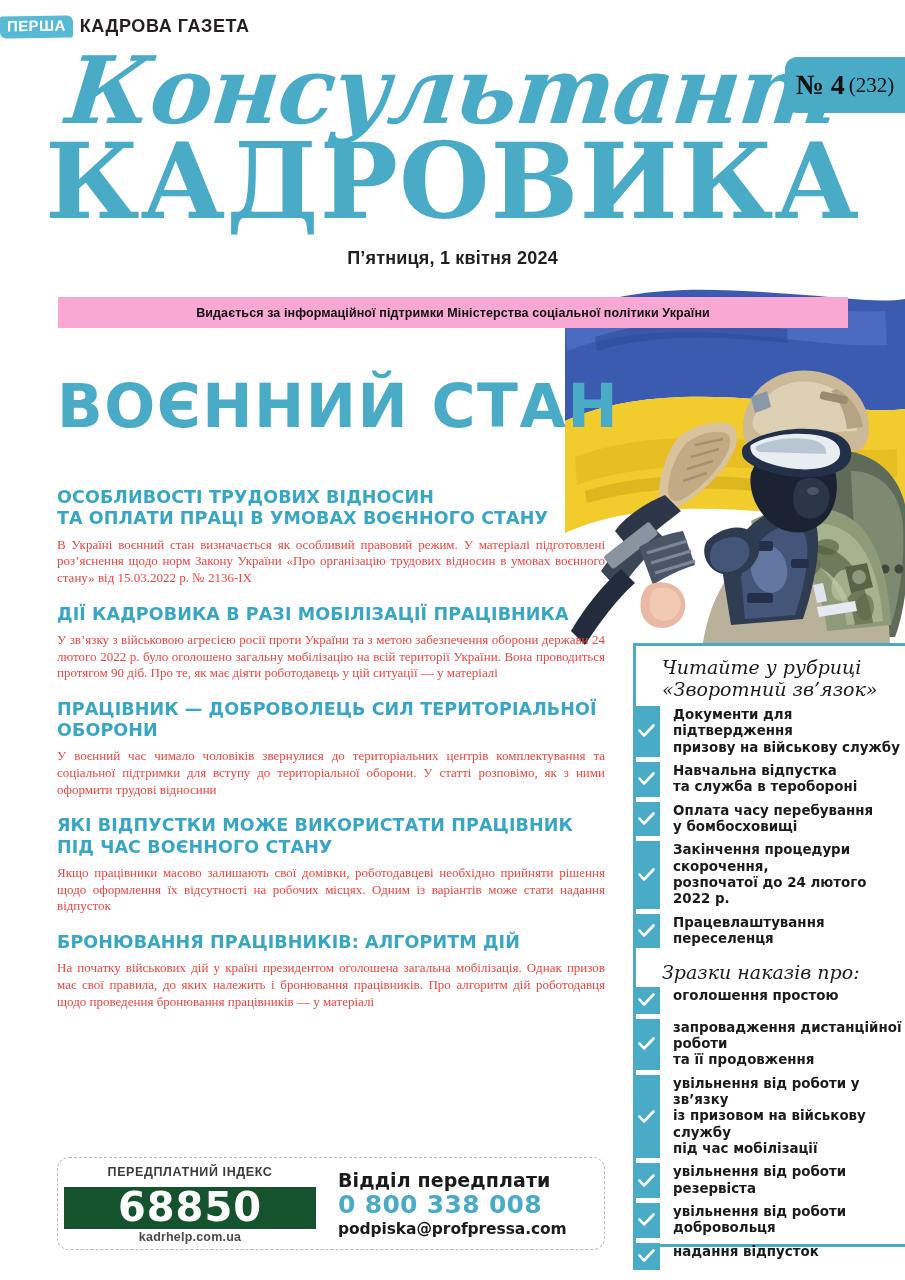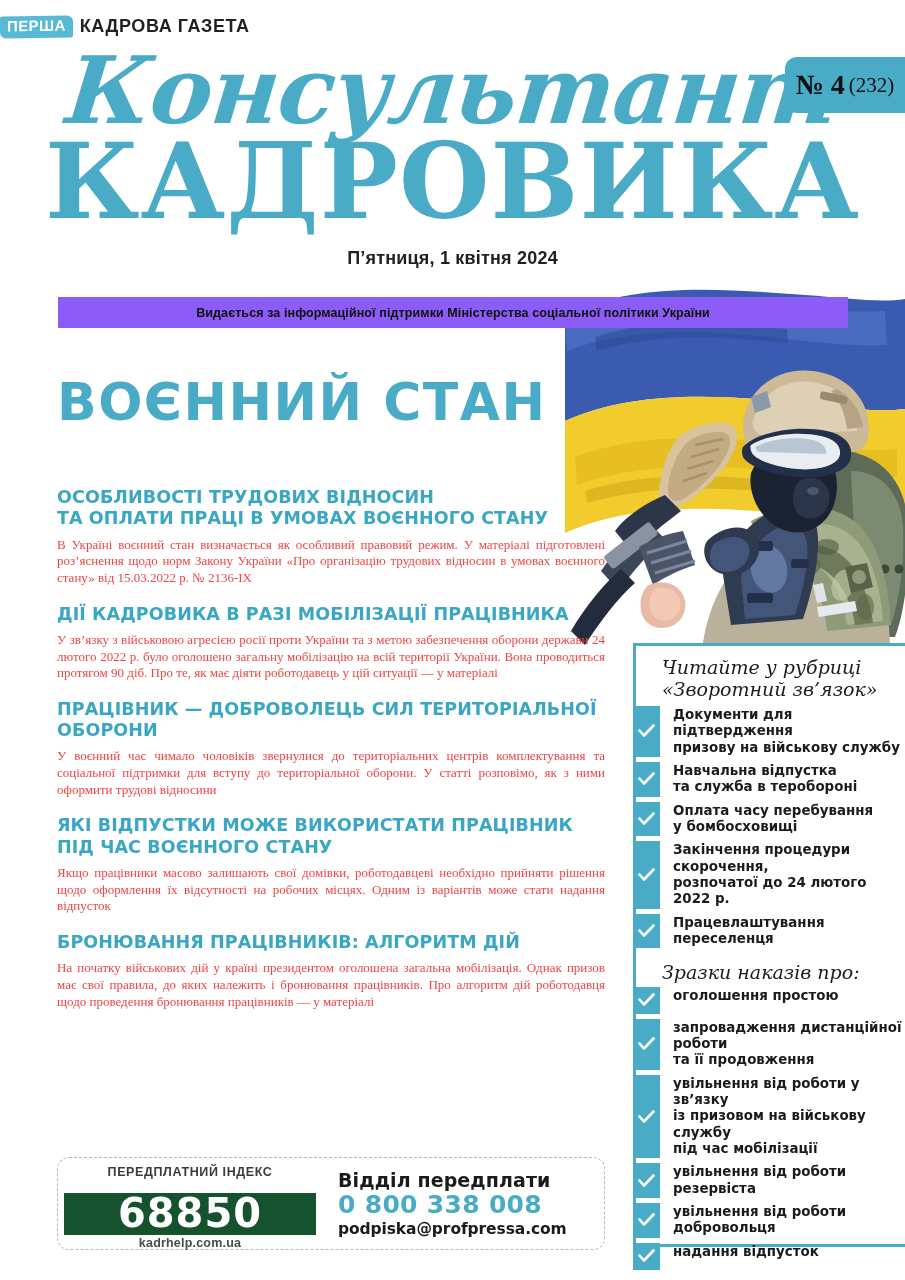--- a/index.html
+++ b/index.html
@@ -110,21 +110,21 @@
     letter-spacing: 0.2px;
   }
 
   
   .ministry-banner {
     position: absolute;
     top: 297px;
     left: 58px;
     width: 790px;
     height: 31px;
-    background: #8b5cf6;
+    background: #f9a8d4;
     color: #111111;
     font-size: 12.5px;
     font-weight: bold;
     display: flex;
     align-items: center;
     justify-content: center;
     letter-spacing: 0.1px;
     z-index: 4;
   }
 
@@ -140,21 +140,21 @@
   }
   .hero-art svg { display: block; }
 
   
   .main-headline {
     position: absolute;
     top: 376px;
     left: 57px;
     font-family: "DejaVu Sans", sans-serif;
     font-weight: bold;
-    font-size: 52px;
+    font-size: 60px;
     line-height: 1;
     color: #4aabc6;
     letter-spacing: 1.5px;
     z-index: 5;
   }
 
   
   .articles {
     position: absolute;
     top: 487px;
@@ -250,21 +250,21 @@
   .sub-index {
     width: 258px;
     padding: 7px 0 0 6px;
     text-align: center;
   }
   .sub-index-label {
     font-size: 12.5px;
     font-weight: bold;
     color: #3b3b3b;
     letter-spacing: 0.6px;
-    margin-bottom: 14px;
+    margin-bottom: 8px;
   }
   .sub-index-number-bar {
     background: #14532d;
     padding: 0 0 1px 0;
   }
   .sub-index-number {
     font-family: "DejaVu Sans", sans-serif;
     font-weight: bold;
     font-size: 40px;
     line-height: 1.02;

